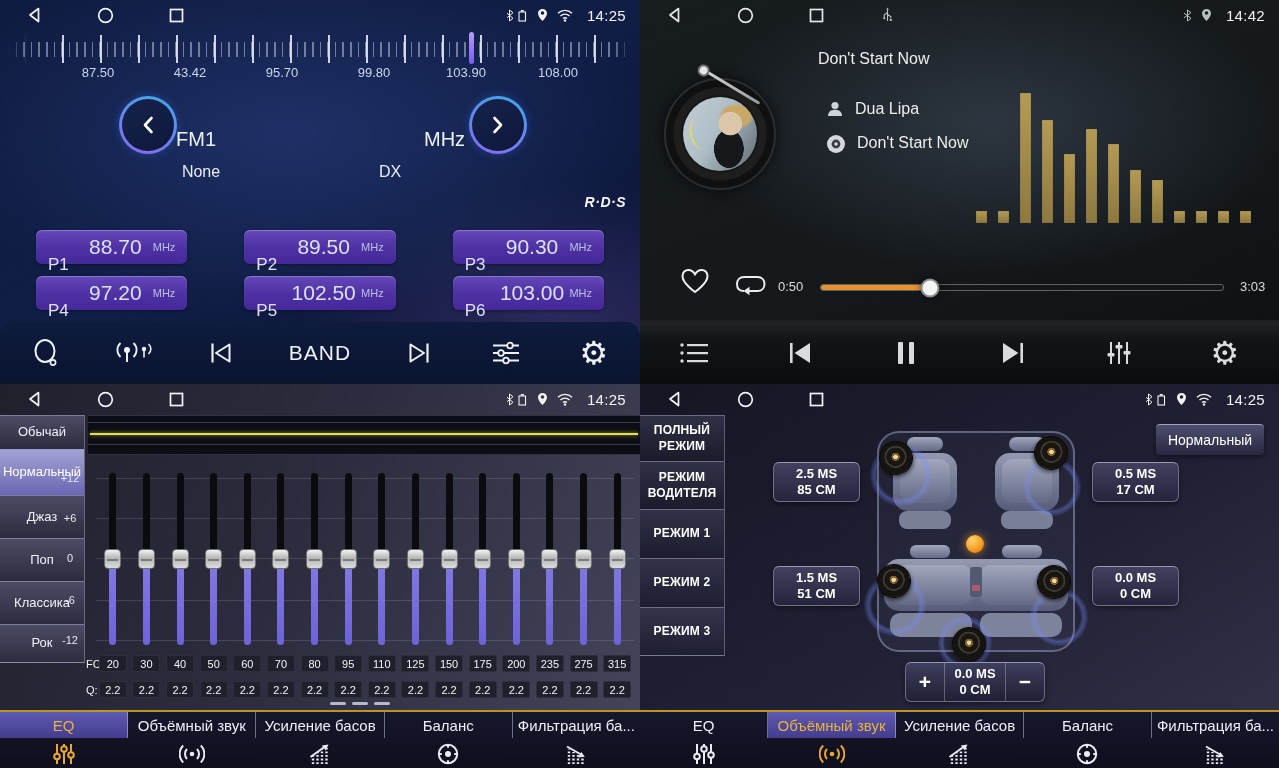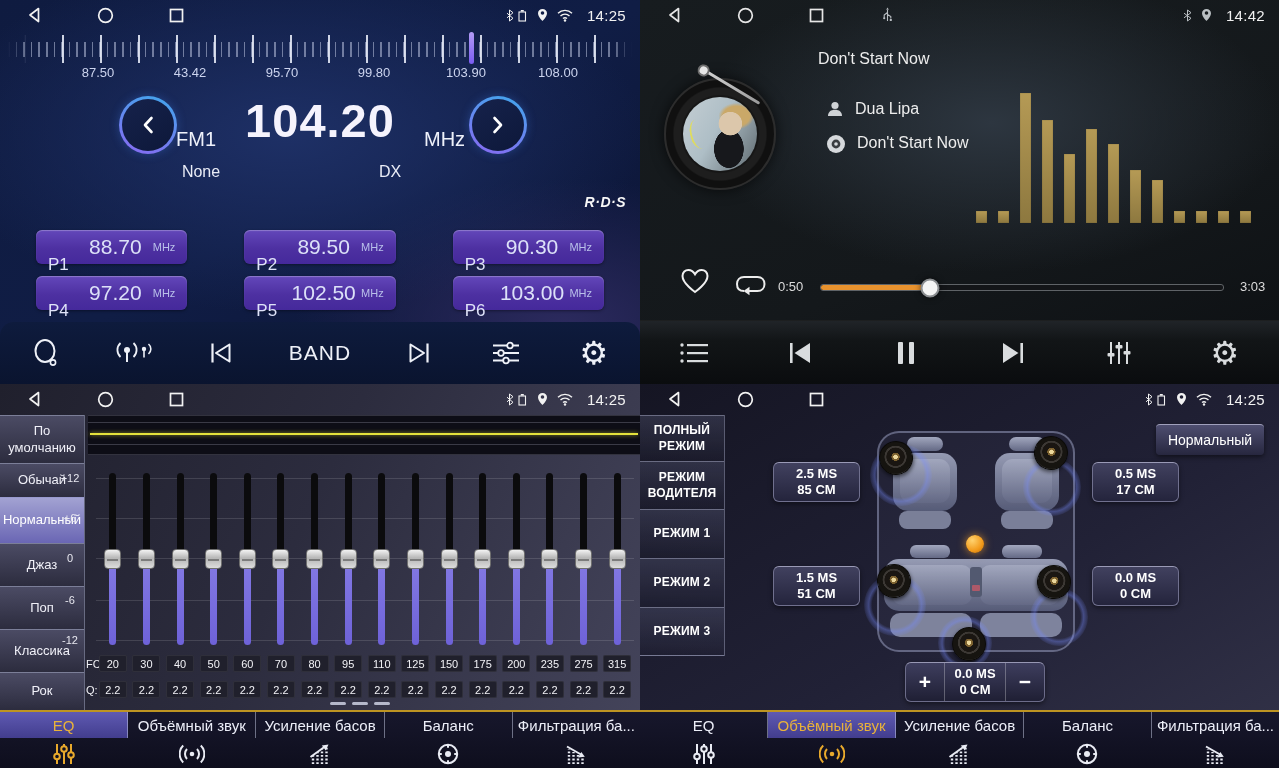--- a/index.html
+++ b/index.html
@@ -221,21 +221,20 @@
       <svg width="14" height="20" viewBox="0 0 14 20">
           <path d="M10.5 3 L4 10 L10.5 17" fill="none" stroke="#fff" stroke-width="2.6" stroke-linecap="round" stroke-linejoin="round"></path>
         </svg>
     </div>
     <div class="dirbtn" style="left:469px;top:96px;">
       <svg width="14" height="20" viewBox="0 0 14 20">
           <path d="M3.5 3 L10 10 L3.5 17" fill="none" stroke="#fff" stroke-width="2.6" stroke-linecap="round" stroke-linejoin="round"></path>
         </svg>
     </div>
     <div class="q1-band">FM1</div>
-    <div class="q1-freq">104.20</div>
     <div class="q1-unit">MHz</div>
     <div class="q1-ps">None</div>
     <div class="q1-dx">DX</div>
     <div class="q1-rds">R·D·S</div>
 
     <div class="q1-presets">
       <div class="preset">
           <span class="pl">P1</span>
           <span class="pf">88.70</span>
           <span class="pu">MHz</span>
@@ -488,21 +487,20 @@
               <path d="M3.5 6.9 A6.5 6.5 0 0 1 12.5 6.9" fill="none" stroke="currentColor" stroke-width="1.4"></path>
               <path d="M6 9.5 A3.2 3.2 0 0 1 10 9.5" fill="none" stroke="currentColor" stroke-width="1.4"></path>
               <circle cx="8" cy="11.5" r="1.2" fill="currentColor"></circle>
             </svg>
           </span>
         <span class="time">14:25</span>
       </div>
     </div>
 
     <div class="q3-sidebar">
-      <div class="q3-cell" style="height:48px">По умолчанию</div>
       <div class="q3-cell" style="height:34px">Обычай</div>
       <div class="q3-cell sel" style="height:46px">Нормальный</div>
       <div class="q3-cell" style="height:43px">Джаз</div>
       <div class="q3-cell" style="height:43px">Поп</div>
       <div class="q3-cell" style="height:43px">Классика</div>
       <div class="q3-cell" style="height:39px">Рок</div>
     </div>
 
     <div class="q3-curve">
       <div class="gl" style="top:6px"></div>

